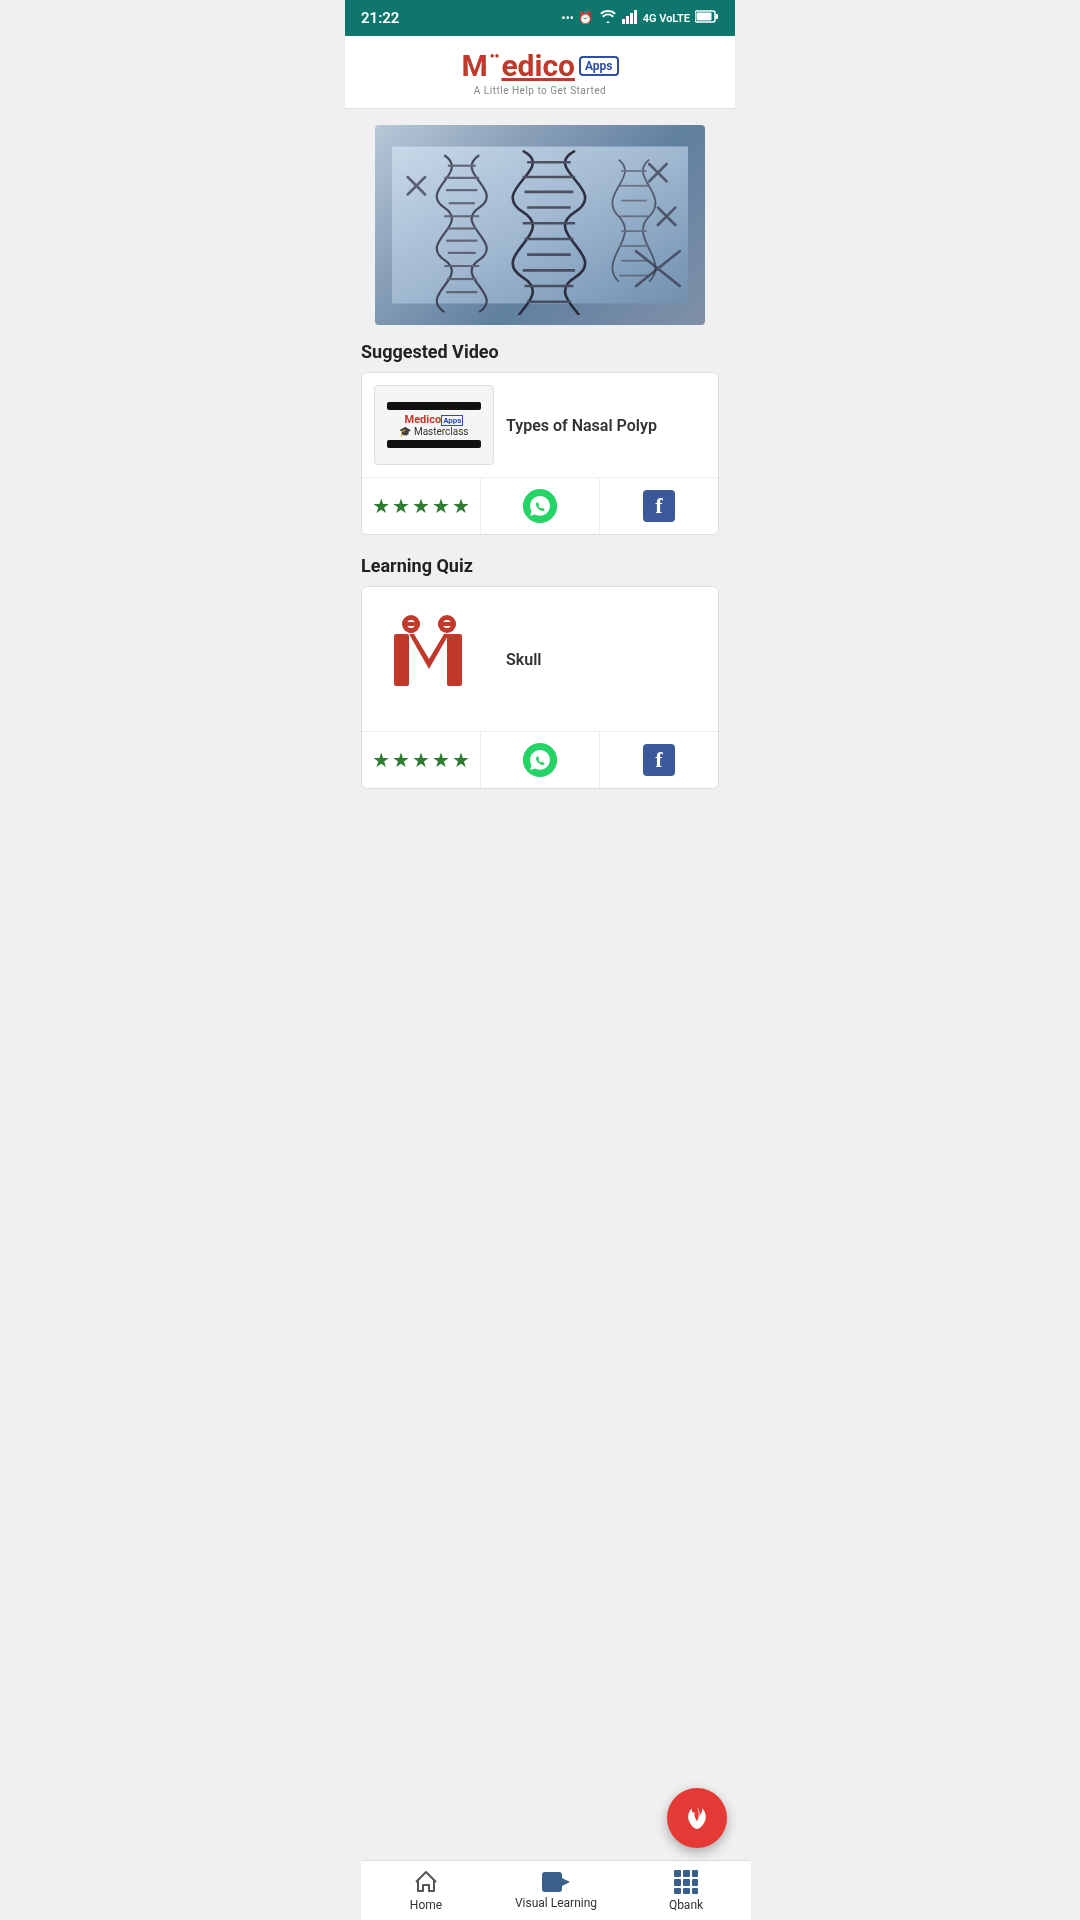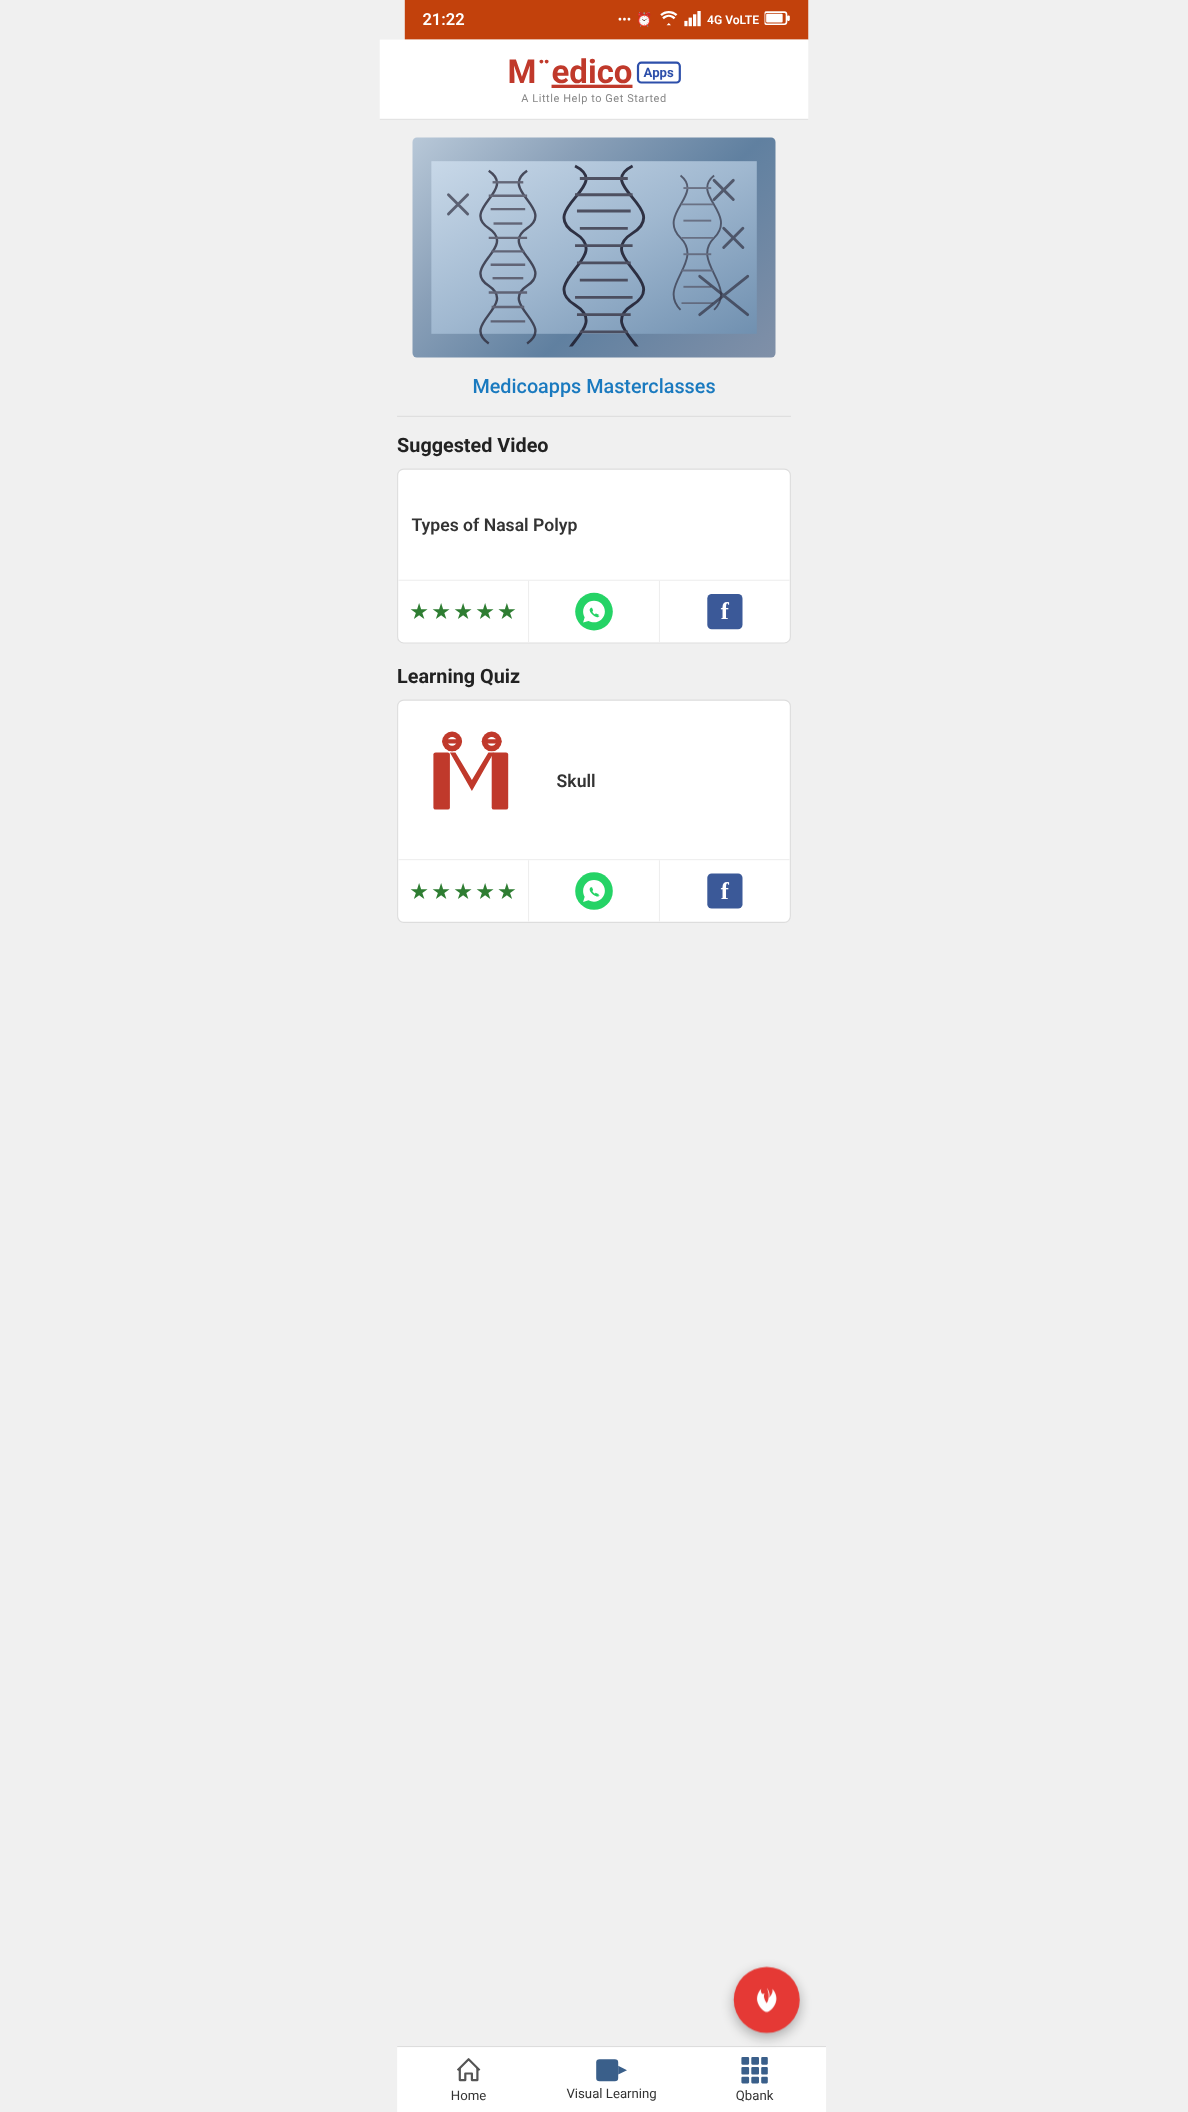--- a/index.html
+++ b/index.html
@@ -9,28 +9,27 @@
       background: #f0f0f0;
       width: 390px;
       min-height: 100vh;
       margin: 0 auto;
       position: relative;
       overflow-x: hidden;
     }
 
     
     .status-bar {
-      background: #c2410c;
+      background: #0f766e;
       color: white;
       display: flex;
       justify-content: space-between;
       align-items: center;
       padding: 6px 16px;
       height: 36px;
-      margin-left: 23px;
     }
     .status-time {
       font-size: 15px;
       font-weight: 600;
     }
     .status-icons {
       display: flex;
       align-items: center;
       gap: 5px;
       font-size: 12px;
@@ -405,25 +404,35 @@
           <line x1="280" y1="120" x2="330" y2="160"></line>
           <line x1="330" y1="120" x2="280" y2="160"></line>
 
           <line x1="18" y1="35" x2="38" y2="55"></line>
           <line x1="38" y1="35" x2="18" y2="55"></line>
         </g>
       </svg>
     </div>
   </div>
 
-  <div class="masterclasses-link">Medicoapps Masterclasses</div>
 
   <div class="section-header">Suggested Video</div>
   <div class="card">
     <div class="card-content">
+      <div class="card-thumbnail card-thumbnail-medico">
+        <div class="thumb-black-bar"></div>
+        <div class="thumb-logo">
+          <span class="thumb-medico-text" style="font-size:11px;font-weight:700;color:#c0392b;">Medico<span style="border:1px solid #2d4faa;font-size:8px;color:#2d4faa;padding:0 1px;">Apps</span></span>
+          <span class="thumb-masterclass-text">
+            <span class="thumb-hat">🎓</span>
+            <span style="font-size:10px;color:#333;">Masterclass</span>
+          </span>
+        </div>
+        <div class="thumb-black-bar"></div>
+      </div>
       <div class="card-title">Types of Nasal Polyp</div>
     </div>
     <div class="card-actions">
       <div class="action-cell">
         <div class="stars">
           <span class="star">★</span>
           <span class="star">★</span>
           <span class="star">★</span>
           <span class="star">★</span>
           <span class="star">★</span>

